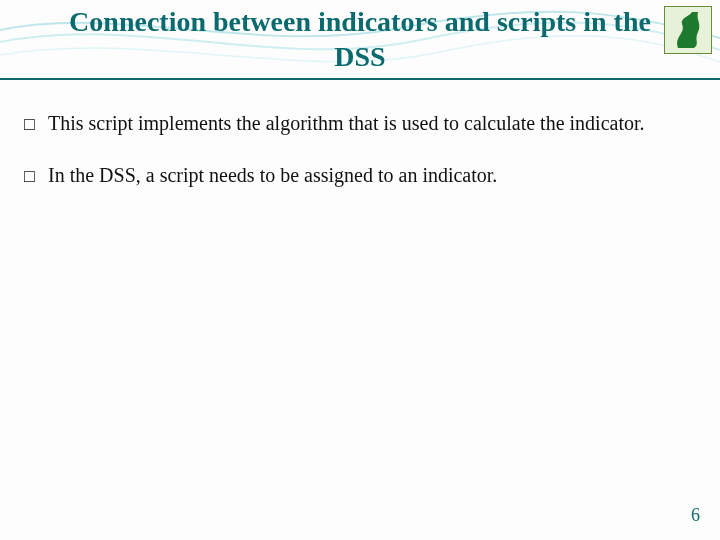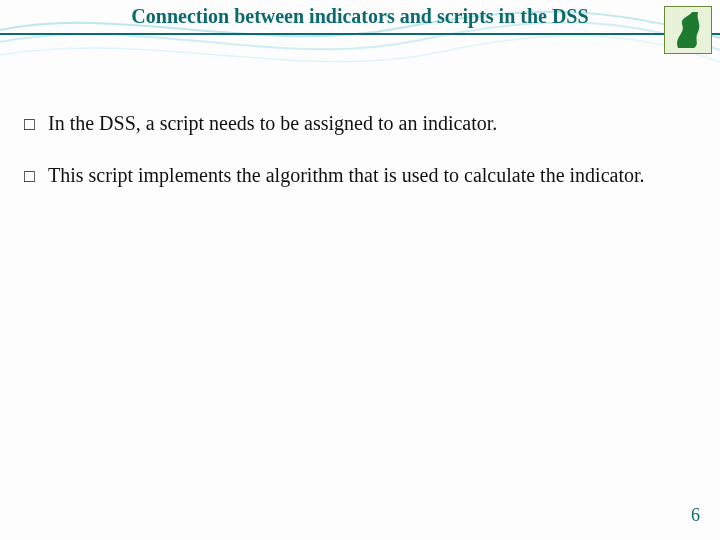--- a/index.html
+++ b/index.html
@@ -26,21 +26,21 @@
     width: 720px;
     height: 90px;
     pointer-events: none;
   }
   .title {
     position: absolute;
     top: 4px;
     left: 0;
     width: 720px;
     color: #0a6a6d;
-    font-size: 20px;
+    font-size: 28px;
     font-weight: bold;
     line-height: 1.25;
     text-align: center;
     padding: 0 40px;
     box-sizing: border-box;
     border-bottom: 2px solid #0a6a6d;
     padding-bottom: 4px;
   }
   .logo {
     position: absolute;
@@ -100,21 +100,21 @@
 
   <div class="logo">
     <svg width="40" height="40" viewBox="0 0 40 40">
       <rect x="0" y="0" width="40" height="40" fill="#e8f2d8"></rect>
       <path d="M10 38 C 6 26, 18 24, 14 14 C 12 8, 22 6, 24 2 L30 2 C 28 10, 34 14, 30 22 C 26 30, 32 34, 26 38 Z" fill="#1e7a2e"></path>
     </svg>
   </div>
 
   <div class="body">
     <div class="bullet">
-      <span class="marker">□</span><span>In the DSS, a script needs to be assigned to an indicator.</span>
+      <span class="marker">□</span><span>This script implements the algorithm that is used to calculate the indicator.</span>
     </div>
     <div class="bullet">
-      <span class="marker">□</span><span>This script implements the algorithm that is used to calculate the indicator.</span>
+      <span class="marker">□</span><span>In the DSS, a script needs to be assigned to an indicator.</span>
     </div>
   </div>
 
   <div class="pagenum">6</div>
 </div>
 
 </body></html>

